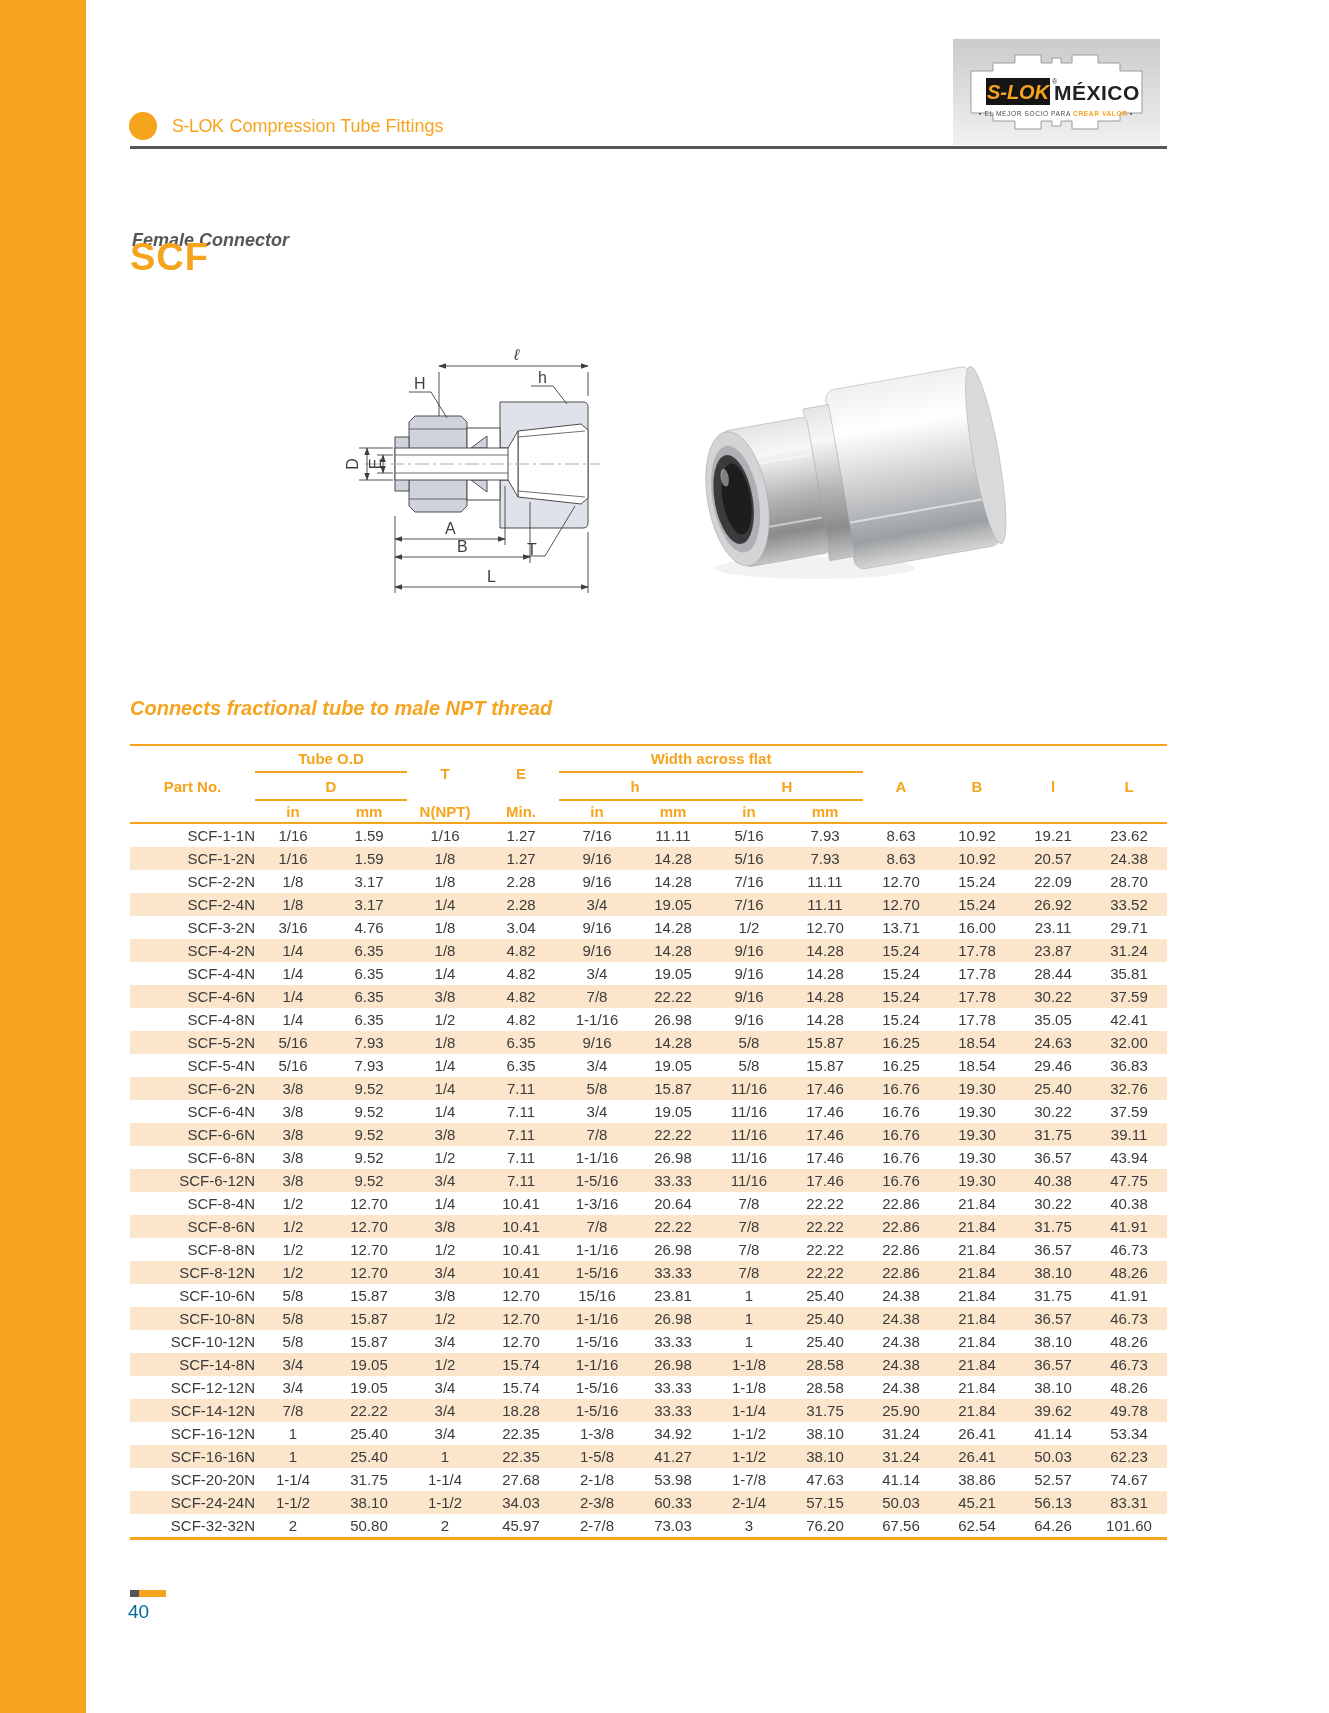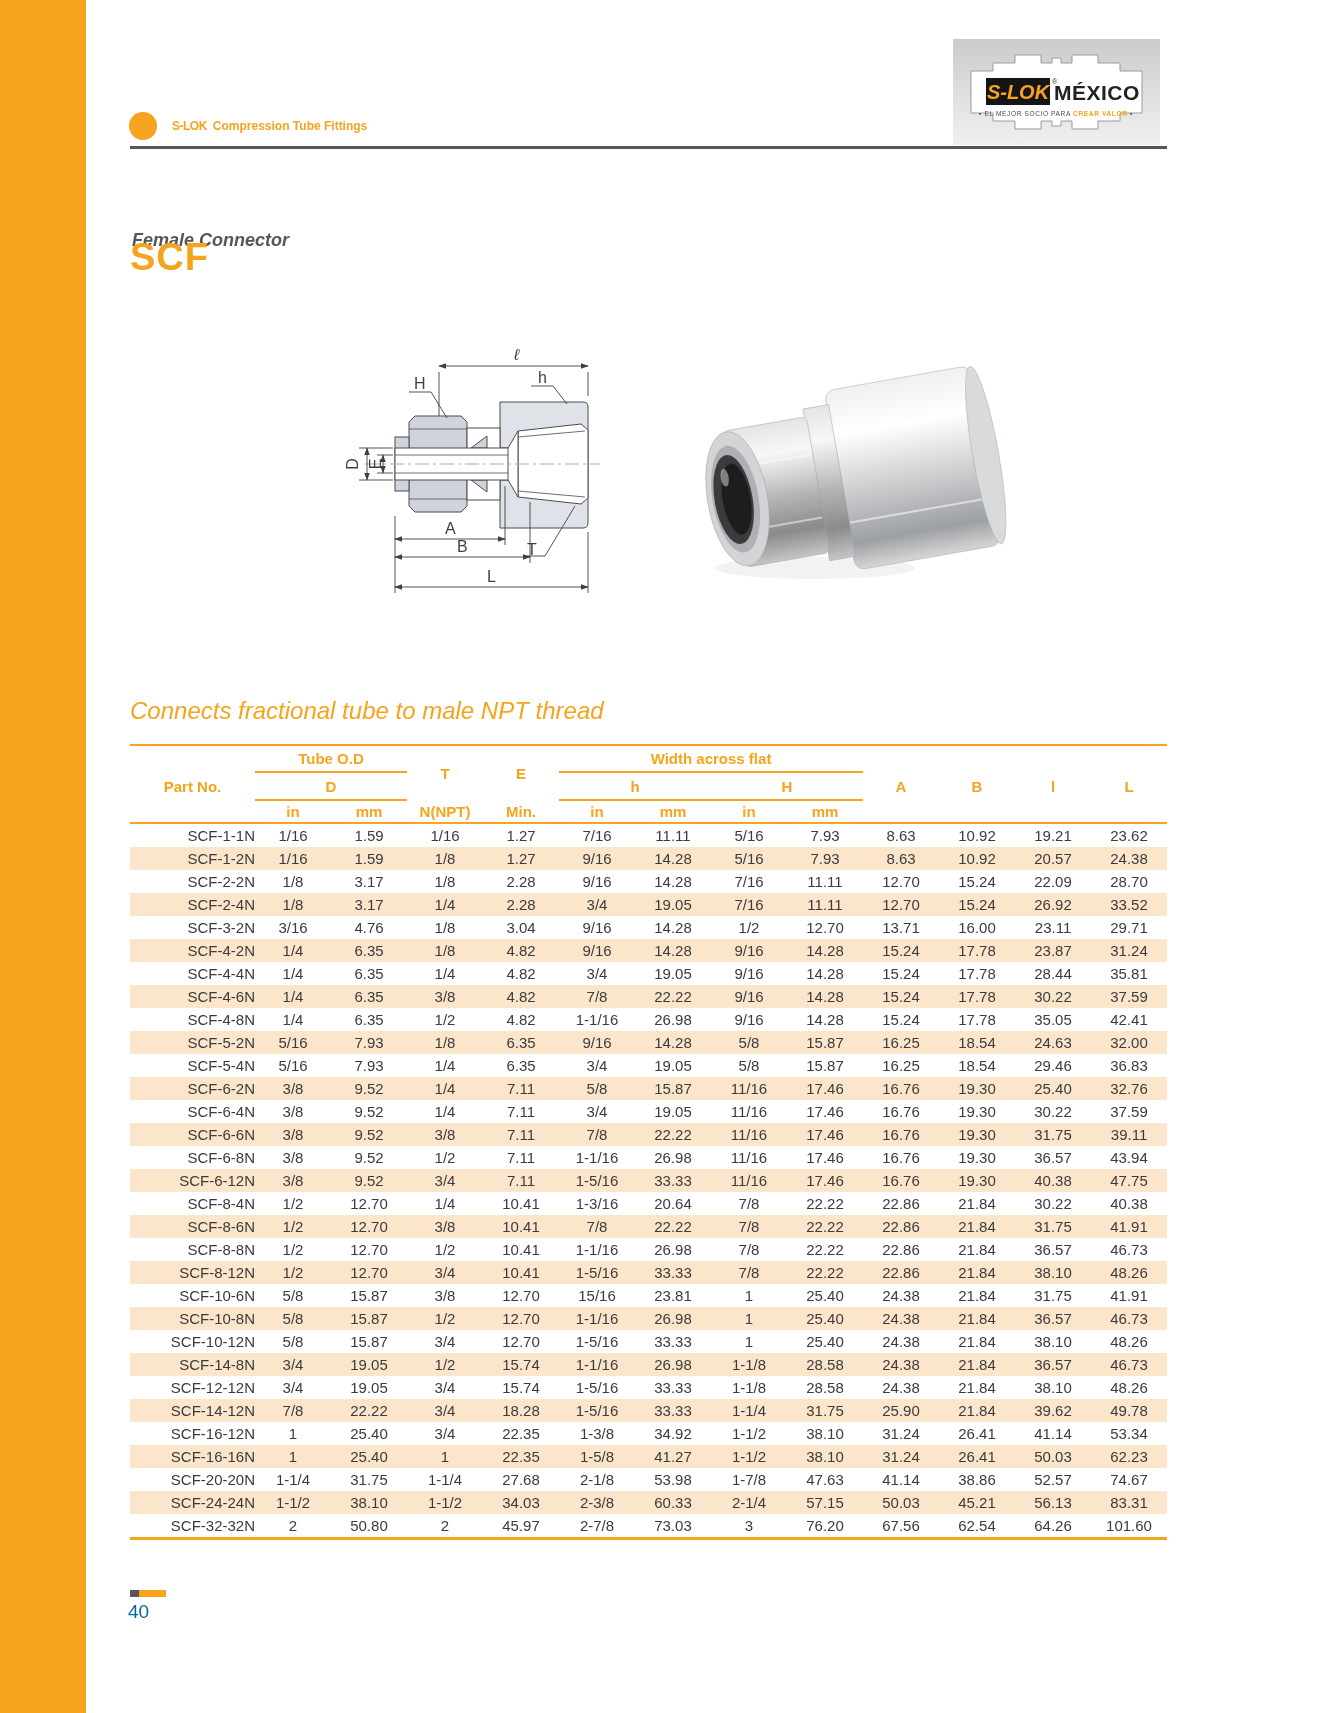--- a/index.html
+++ b/index.html
@@ -16,34 +16,34 @@
 
   
   .logo-panel{position:absolute;left:953px;top:39px;width:207px;height:106px;
               background:linear-gradient(180deg,#cbcbcb 0%,#dcdcdc 45%,#f1f1f1 100%);}
   .logo-panel svg{position:absolute;left:0;top:0;}
 
   
   .head-bullet{position:absolute;left:129px;top:112px;width:28px;height:28px;border-radius:50%;
                background:var(--accent);}
   .head-title{position:absolute;left:172px;top:112px;height:28px;line-height:28px;
-              font-size:12px;font-weight:bold;color:var(--accent);white-space:nowrap;}
+              font-size:18px;font-weight:normal;color:var(--accent);white-space:nowrap;}
   .head-title .brand{letter-spacing:-0.5px;margin-right:6px;}
   .rule{position:absolute;left:130px;top:146px;width:1037px;height:3px;background:var(--gray);}
 
   .subtitle{position:absolute;left:132px;top:186px;font-size:18px;font-style:italic;
             font-weight:bold;color:var(--gray);margin-top:44px;}
   .code{position:absolute;left:130px;top:204px;font-size:38px;font-weight:800;
         color:var(--accent);letter-spacing:1px;margin-top:32px;}
 
   .drawing{position:absolute;left:295px;top:298px;}
   .photo{position:absolute;left:690px;top:360px;}
 
-  .note{position:absolute;left:130px;top:697px;font-size:24px;font-style:italic;
-        color:var(--accent);}
+  .note{position:absolute;left:130px;top:697px;font-size:20px;font-style:italic;
+        color:var(--accent);font-weight:bold;}
 
   
   .data-table{position:absolute;left:130px;top:744px;width:1037px;
               border-collapse:collapse;table-layout:fixed;
               border-top:2px solid var(--accent);border-bottom:3px solid var(--accent);}
   .data-table col.c-part{width:125px;}
   .data-table col.c-num{width:76px;}
   .data-table th{color:var(--accent);font-size:15px;font-weight:bold;text-align:center;
                  vertical-align:middle;padding:0;white-space:nowrap;}
   .data-table tr.hr1 th{height:25px;}

